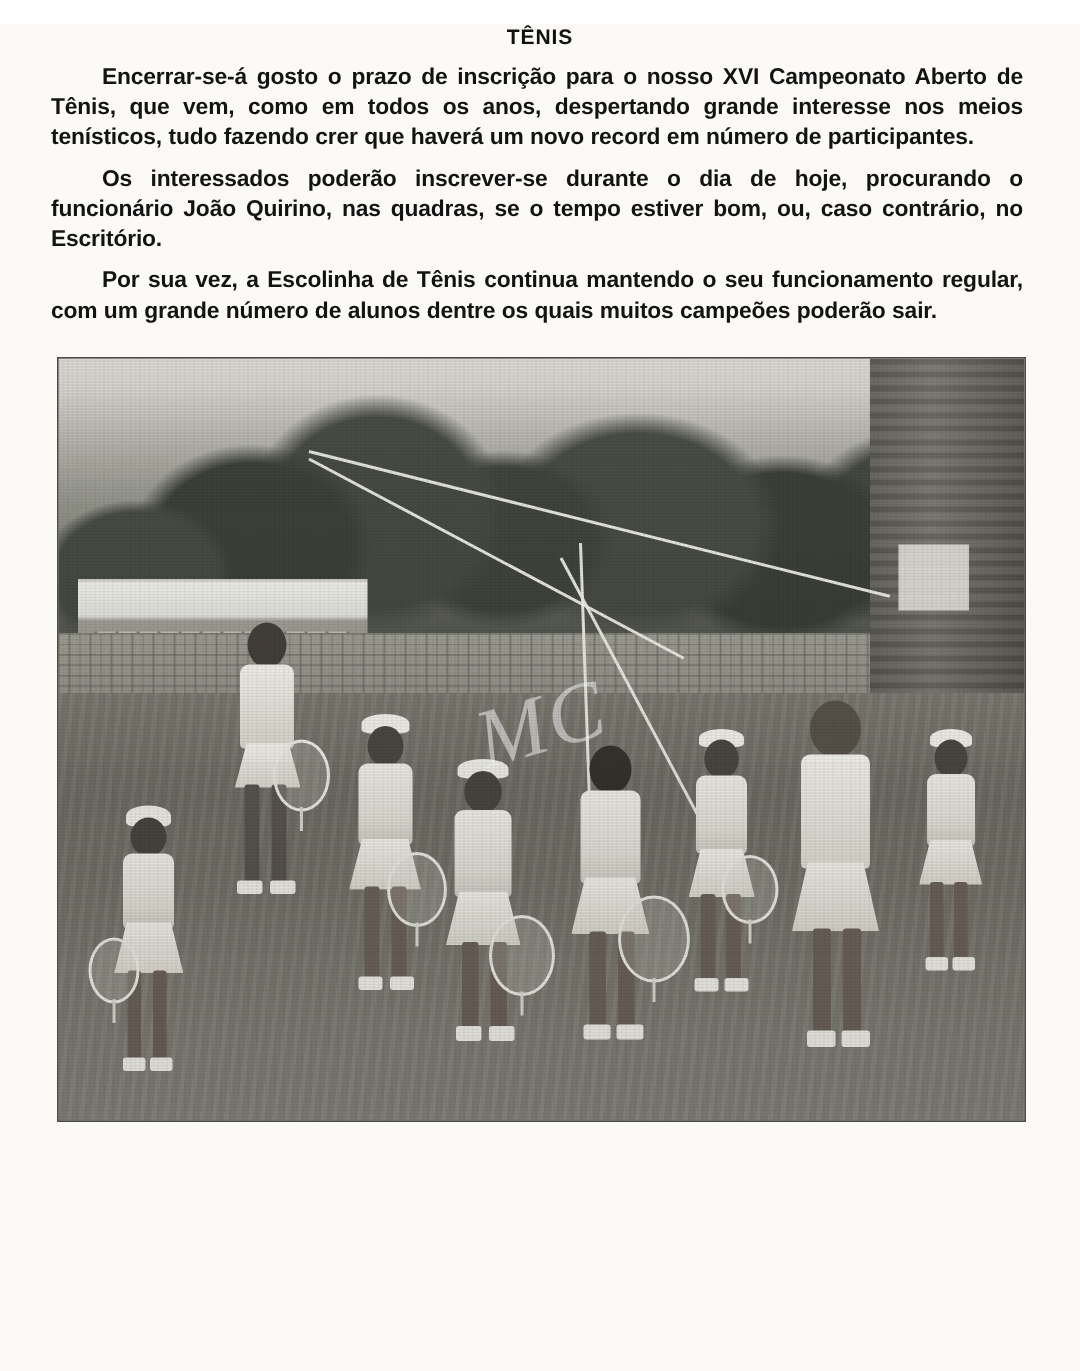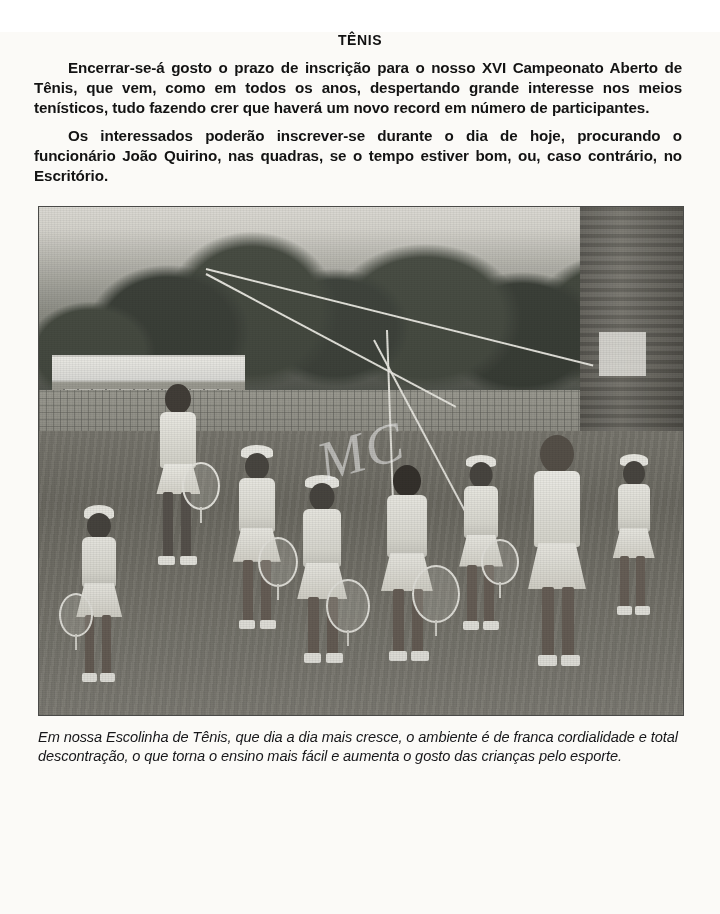--- a/index.html
+++ b/index.html
@@ -20,21 +20,21 @@
     height: 914px;
     background: #fbfaf7;
     box-sizing: border-box;
     padding: 0;
   }
   .article-title {
     text-align: center;
     font-size: 14px;
     font-weight: bold;
     letter-spacing: 0.6px;
-    margin: 32px 0 10px 0;
+    margin: 16px 0 10px 0;
     color: #111;
   }
   .body-text {
     padding: 0 38px 0 34px;
   }
   .para {
     font-size: 15.2px;
     line-height: 1.33;
     font-weight: bold;
     text-align: justify;
@@ -233,20 +233,21 @@
 </head>
 <body>
 
 <div class="page">
 
   <div class="article-title">TÊNIS</div>
 
   <div class="body-text">
     <p class="para">Encerrar-se-á gosto o prazo de inscrição para o nosso XVI Campeonato Aberto de Tênis, que vem, como em todos os anos, despertando grande interesse nos meios tenísticos, tudo fazendo crer que haverá um novo record em número de participantes.</p>
     <p class="para">Os interessados poderão inscrever-se durante o dia de hoje, procurando o funcionário João Quirino, nas quadras, se o tempo estiver bom, ou, caso contrário, no Escritório.</p>
+    <p class="para">Por sua vez, a Escolinha de Tênis continua mantendo o seu funcionamento regular, com um grande número de alunos dentre os quais muitos campeões poderão sair.</p>
   </div>
 
   <div class="photo-wrap">
     <div class="photo">
       <div class="sky"></div>
       <div class="treeline"></div>
       <div class="pavilion"></div>
       <div class="far-fence"></div>
       <div class="building-right"></div>
       <div class="court"></div>
@@ -346,15 +347,14 @@
         <div class="shoeL" style="left:11px; top:152px; width:15px; height:9px;"></div>
         <div class="shoeR" style="left:29px; top:152px; width:15px; height:9px;"></div>
       </div>
 
       <div class="watermark">MC</div>
       <div class="photo-tone"></div>
       <div class="grain"></div>
     </div>
   </div>
 
-  <div class="caption">Em nossa Escolinha de Tênis, que dia a dia mais cresce, o ambiente é de franca cordialidade e total descontração, o que torna o ensino mais fácil e aumenta o gosto das crianças pelo esporte.</div>
 
 </div>
 
 </body></html>

